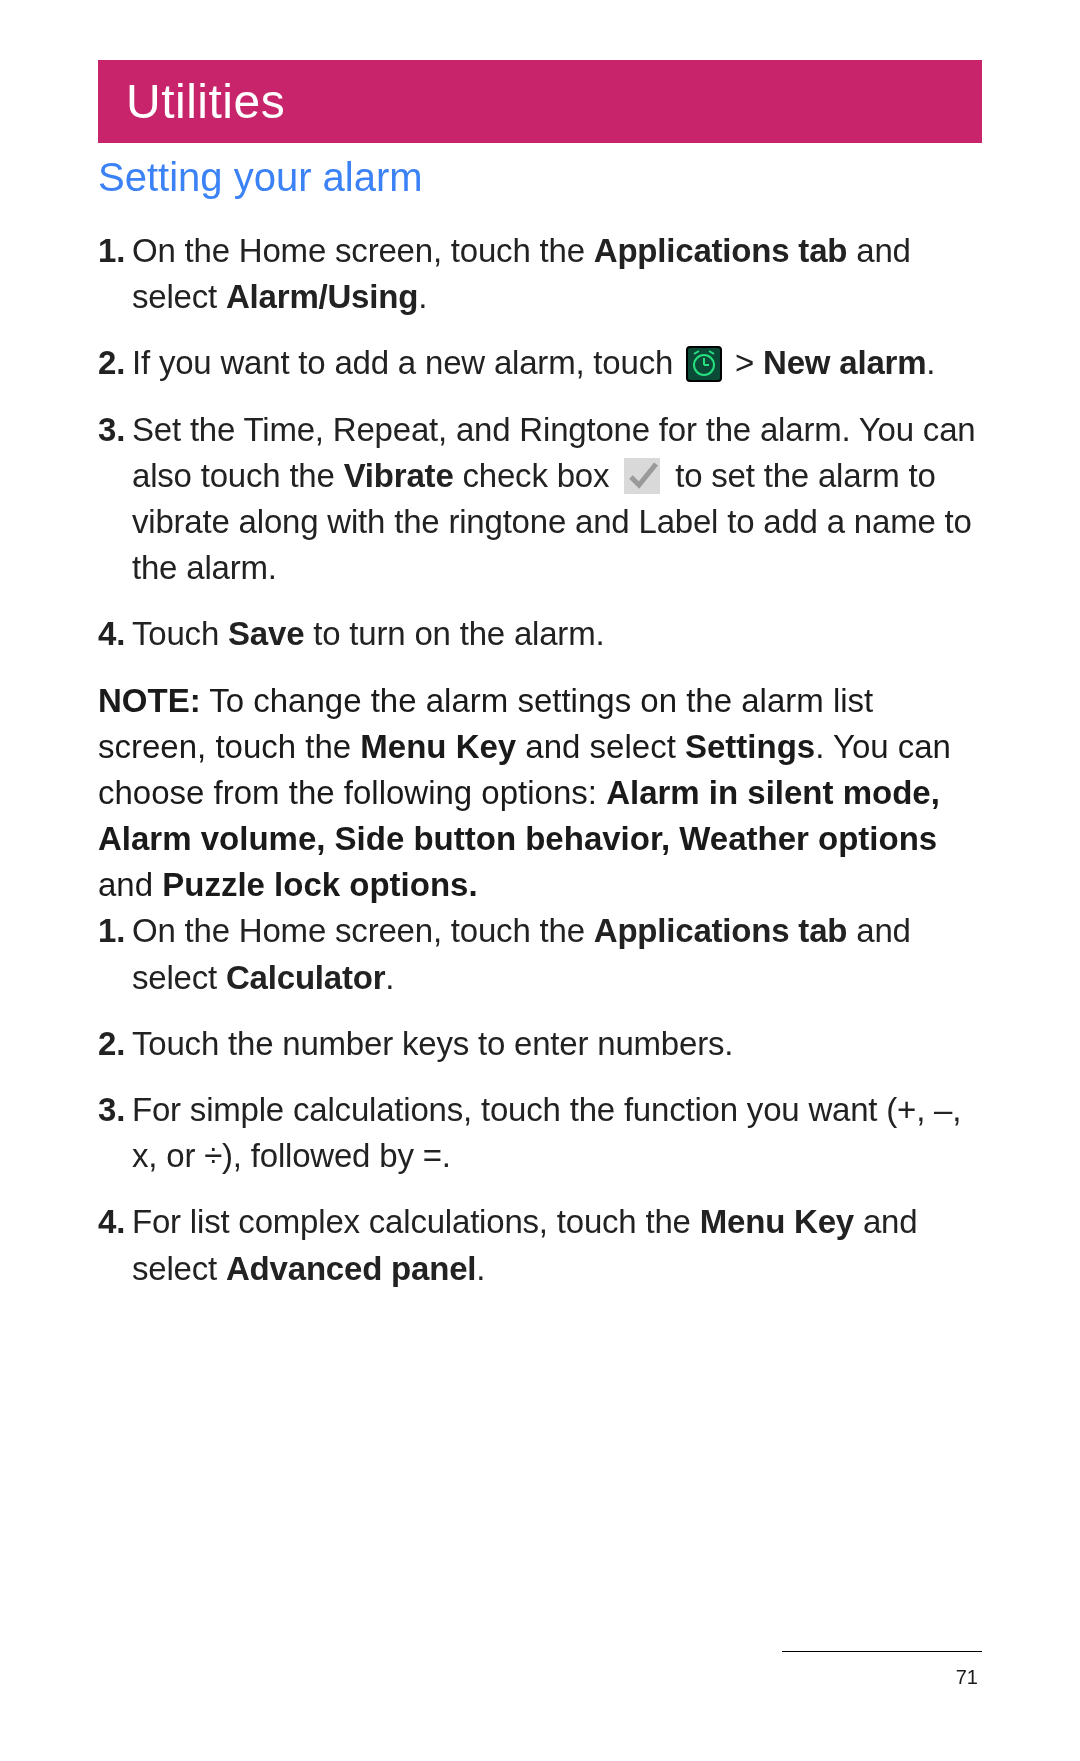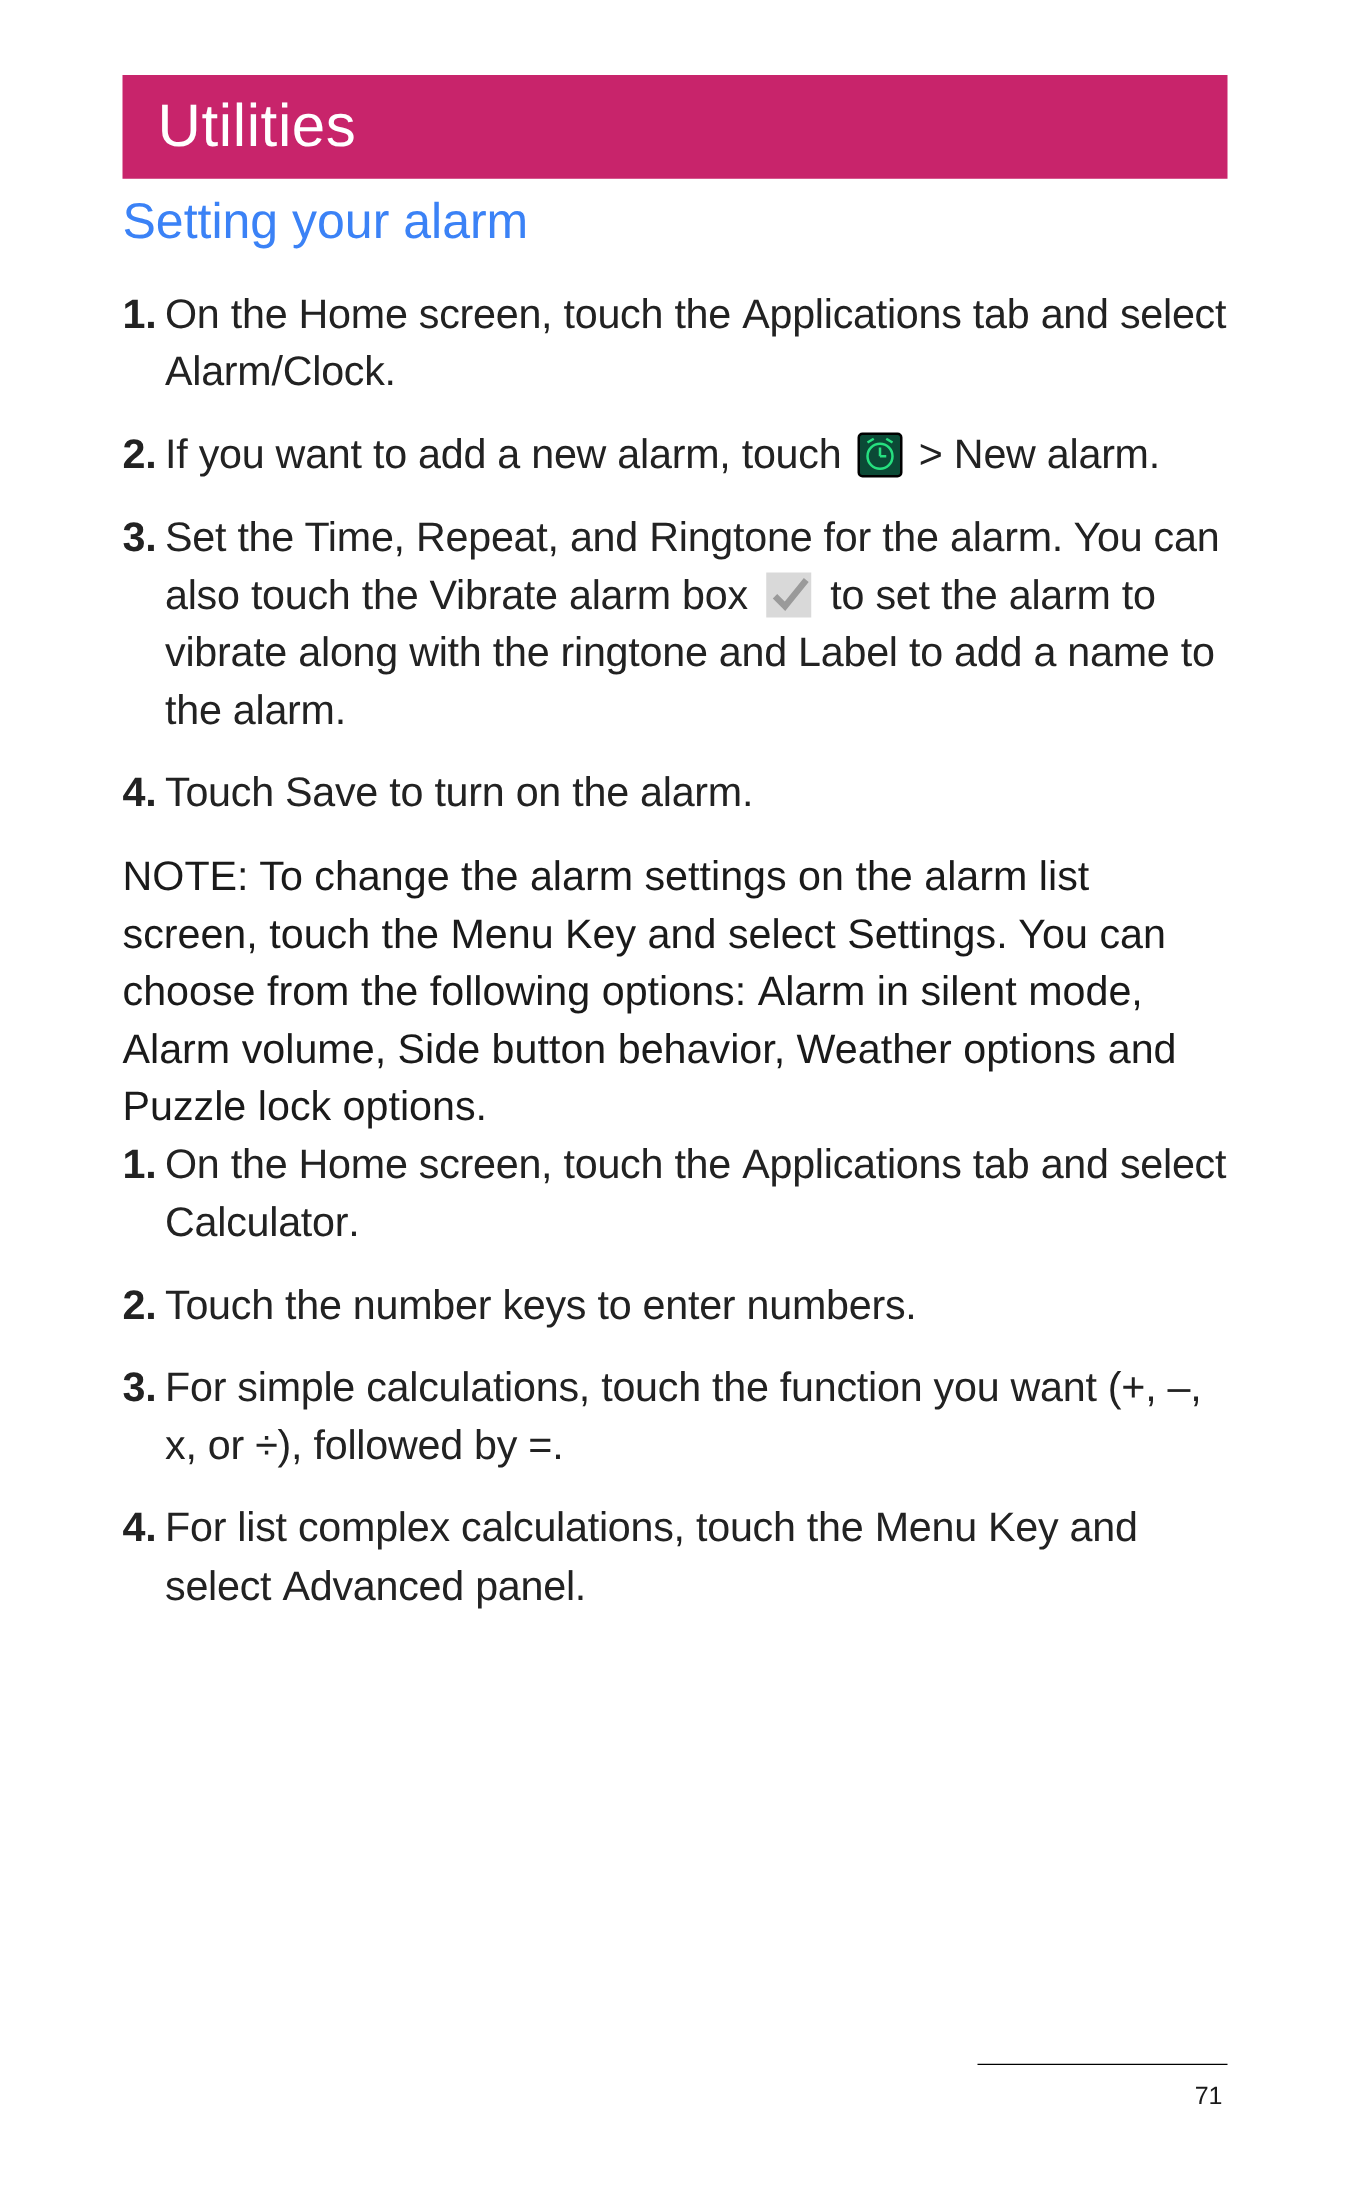--- a/index.html
+++ b/index.html
@@ -5,21 +5,21 @@
   * { margin: 0; padding: 0; box-sizing: border-box; }
   html, body { width: 1080px; height: 1761px; background: #fff; font-family: "Helvetica Neue", Arial, sans-serif; color: #1a1a1a; }
   .page { position: relative; width: 1080px; height: 1761px; padding: 60px 98px 60px 98px; }
   .chapter-banner { background: #c8246b; color: #fff; font-size: 48px; font-weight: 400; padding: 14px 28px 14px 28px; letter-spacing: 0.5px; margin-bottom: 12px; font-stretch: condensed;}
   .section-title { color: #3b82f6; font-size: 40px; font-weight: 400; margin: 10px 0 28px 0; letter-spacing: 0px; }
   .section-title.second { margin-top: 70px; }
   .list { list-style: none; font-size: 33px; line-height: 1.4; color: #222; font-weight: 300; letter-spacing: -0.2px;}
   .list li { display: flex; margin-bottom: 20px; }
   .list li .num { font-weight: 700; width: 34px; flex-shrink: 0; text-align: left; padding-left: 0; }
   .list li .body { flex: 1; }
-  .bold { font-weight: 400; text-align: center; }
+  .bold { font-weight: 700; text-align: center; }
   .note-block { font-size: 33px; line-height: 1.4; font-weight: 300; margin-top: 6px;}
   .icon-box { display: inline-flex; align-items: center; justify-content: center; vertical-align: middle; }
   .alarm-icon { width: 36px; height: 36px; background: #0b4a36; border: 2px solid #000; border-radius: 4px; margin: 0 4px; position: relative; top: -2px;}
   .alarm-icon svg { display:block; }
   .check-icon { width: 36px; height: 36px; background: #d9d9d9; margin: 0 6px; position: relative; top: -2px;}
   .pagefoot { position: absolute; right: 98px; bottom: 72px; text-align: right; }
   .pagefoot .rule { border-top: 1.5px solid #000; width: 200px; margin-left: auto; margin-bottom: 14px;}
   .pagefoot .pnum { font-size: 20px; font-weight: 300; padding-right: 4px;}
 </style>
 </head>
@@ -27,37 +27,37 @@
 
 <div class="page">
 
   <div class="chapter-banner">Utilities</div>
 
   <div class="section-title">Setting your alarm</div>
 
   <ol class="list" id="list1">
       <li>
         <span class="num">1.</span>
-        <span class="body"><span>On the Home screen, touch the </span><span class="bold">Applications tab</span><span> and select </span><span class="bold">Alarm/Clock</span><span>.</span></span>
+        <span class="body"><span>On the Home screen, touch the </span><span class="bold">Applications tab</span><span> and select </span><span class="bold">Alarm/Using</span><span>.</span></span>
       </li>
       <li>
         <span class="num">2.</span>
         <span class="body"><span>If you want to add a new alarm, touch </span><span class="icon-box alarm-icon">
             <svg width="32" height="32" viewBox="0 0 32 32">
               <circle cx="16" cy="17" r="10" fill="none" stroke="#26e07f" stroke-width="2"></circle>
               <line x1="16" y1="17" x2="16" y2="10" stroke="#26e07f" stroke-width="2"></line>
               <line x1="16" y1="17" x2="21" y2="17" stroke="#26e07f" stroke-width="2"></line>
               <line x1="6" y1="6" x2="11" y2="3" stroke="#26e07f" stroke-width="2"></line>
               <line x1="26" y1="6" x2="21" y2="3" stroke="#26e07f" stroke-width="2"></line>
             </svg>
           </span><span> &gt; </span><span class="bold">New alarm</span><span>.</span></span>
       </li>
       <li>
         <span class="num">3.</span>
-        <span class="body"><span>Set the Time, Repeat, and Ringtone for the alarm. You can also touch the </span><span class="bold">Vibrate</span><span> alarm box </span><span class="icon-box check-icon">
+        <span class="body"><span>Set the Time, Repeat, and Ringtone for the alarm. You can also touch the </span><span class="bold">Vibrate</span><span> check box </span><span class="icon-box check-icon">
             <svg width="36" height="36" viewBox="0 0 36 36">
               <polyline points="7,19 15,27 32,6" fill="none" stroke="#9a9a9a" stroke-width="5"></polyline>
             </svg>
           </span><span> to set the alarm to vibrate along with the ringtone and Label to add a name to the alarm.</span></span>
       </li>
       <li>
         <span class="num">4.</span>
         <span class="body"><span>Touch </span><span class="bold">Save</span><span> to turn on the alarm.</span></span>
       </li>
     </ol>

